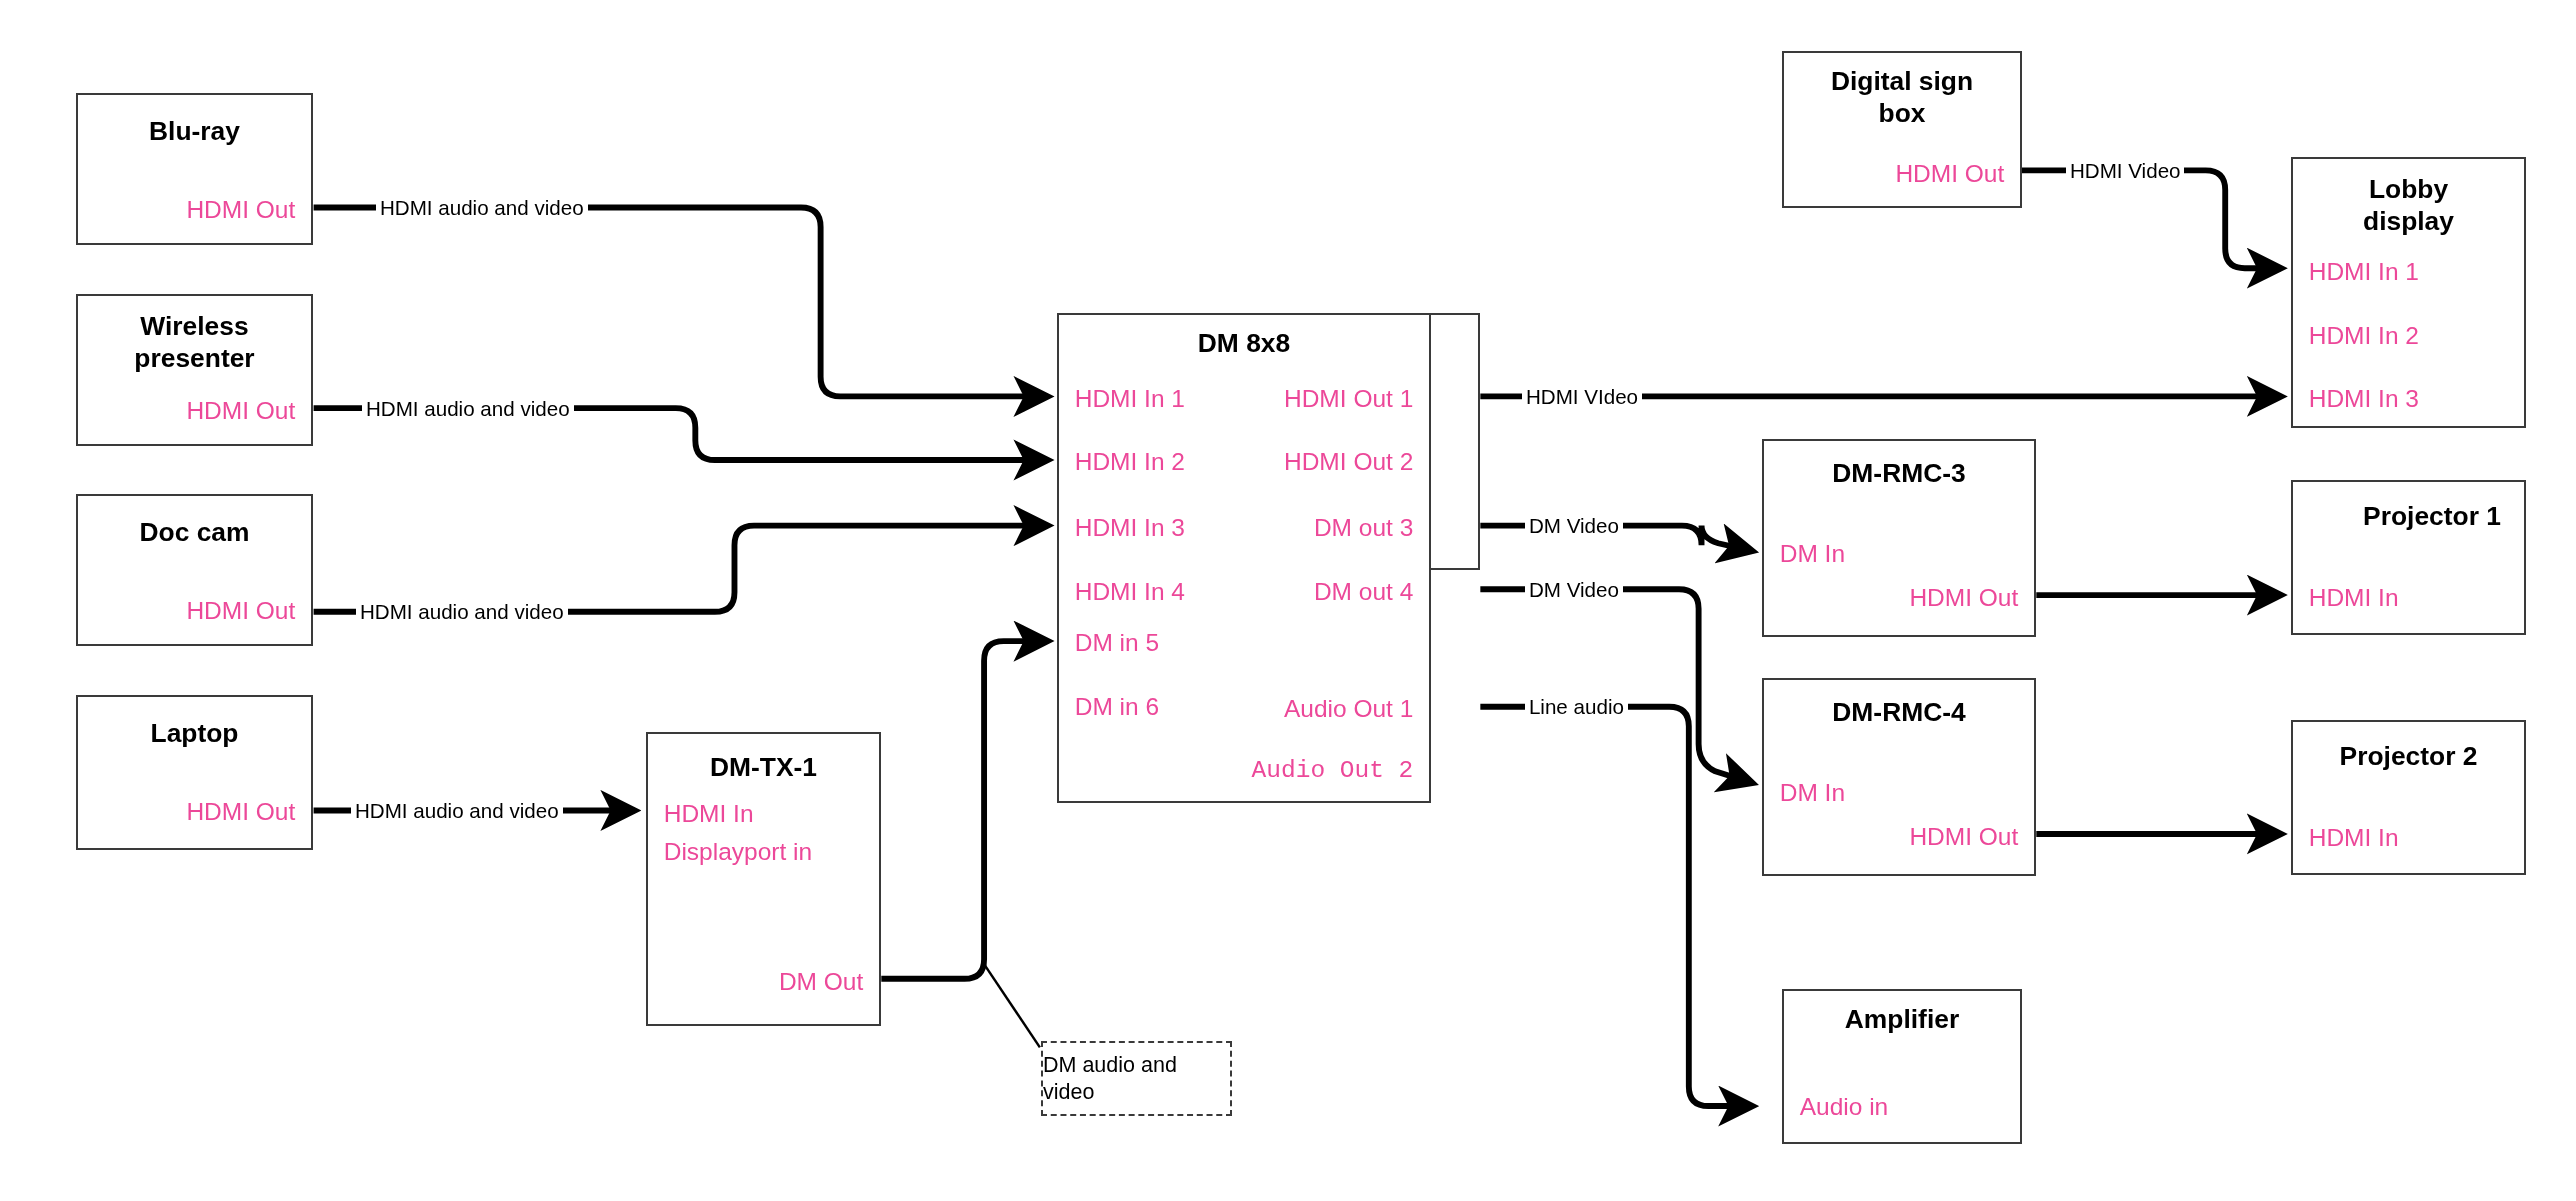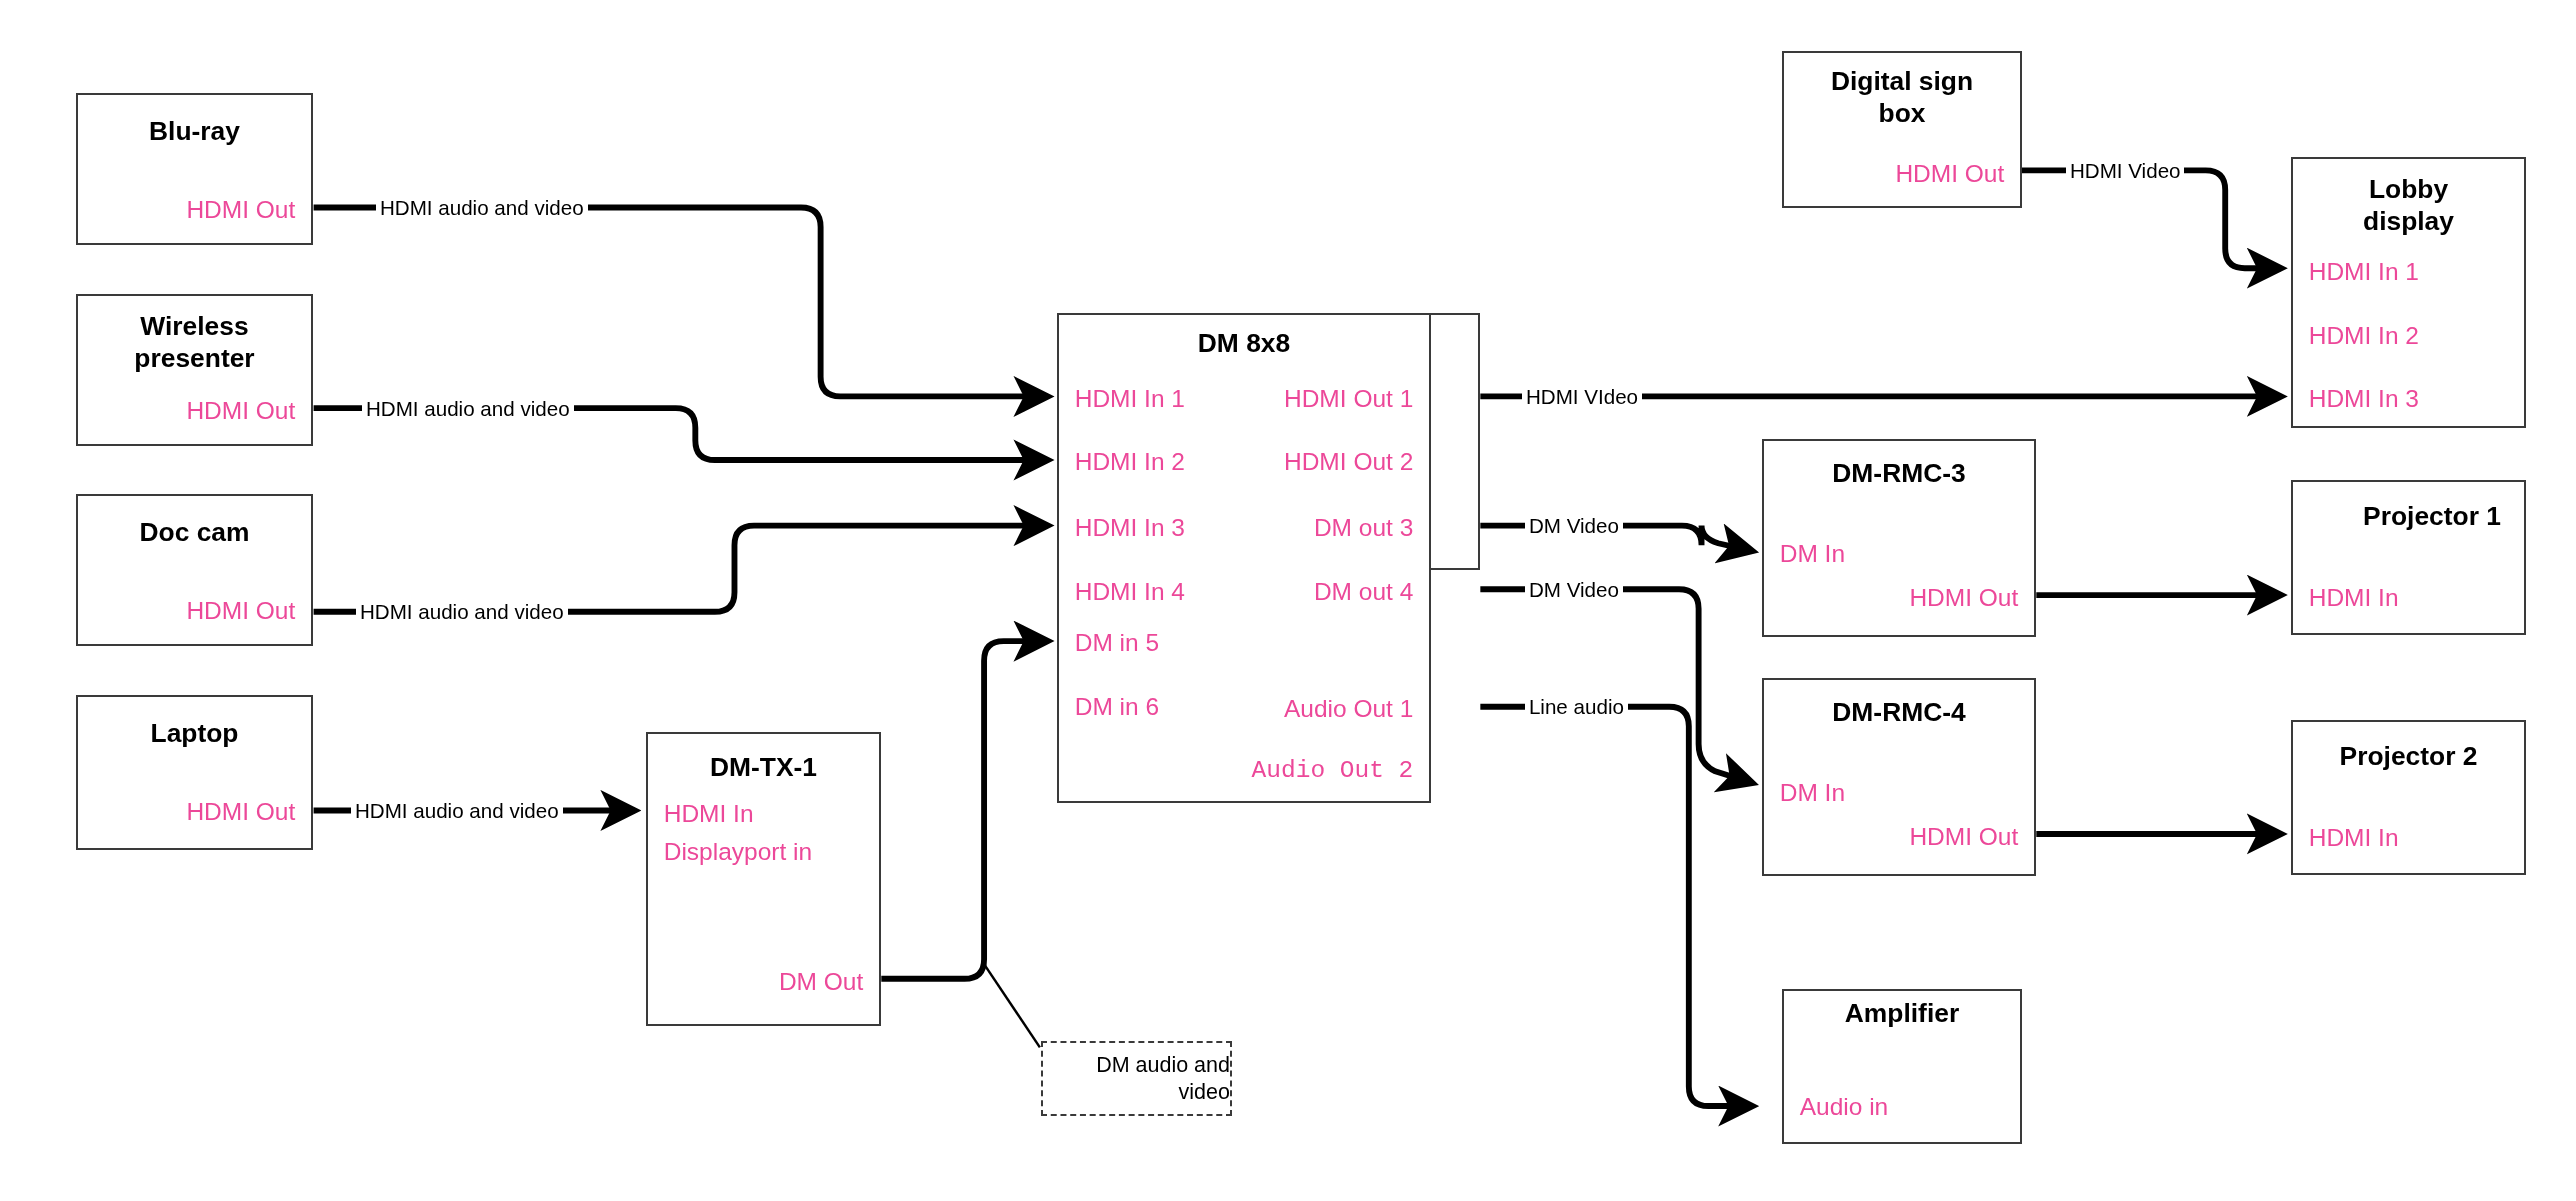--- a/index.html
+++ b/index.html
@@ -60,21 +60,21 @@
     z-index: 3;
   }
   .callout {
     position: absolute;
     box-sizing: border-box;
     border: 2px dashed #3a3a3a;
     background: #ffffff;
     font-size: 21.5px;
     line-height: 26.4px;
     color: #000000;
-    text-align: right;
+    text-align: left;
     display: flex;
     align-items: center;
     justify-content: center;
     z-index: 3;
   }
 </style>
 </head>
 <body>
 
 <div id="canvas">
@@ -191,21 +191,21 @@
     <div class="title" style="top:17.6px;padding-left:47px;">Projector 1</div>
     <div class="port left" style="top:101px;">HDMI In</div>
   </div>
 
   <div class="node" style="left:2291px; top:720px; width:235px; height:155px;">
     <div class="title" style="top:17.6px;">Projector 2</div>
     <div class="port left" style="top:101px;">HDMI In</div>
   </div>
 
   <div class="node" style="left:1782px; top:989px; width:240px; height:155px;">
-    <div class="title" style="top:6px;">Amplifier</div>
+    <div class="title" style="top:12px;">Amplifier</div>
     <div class="port left" style="top:101px;">Audio in</div>
   </div>
 
   <div class="wire-label" style="left:376px; top:196px;">HDMI audio and video</div>
 
   <div class="wire-label" style="left:362px; top:397px;">HDMI audio and video</div>
 
   <div class="wire-label" style="left:356px; top:600px;">HDMI audio and video</div>
 
   <div class="wire-label" style="left:351px; top:799px;">HDMI audio and video</div>

